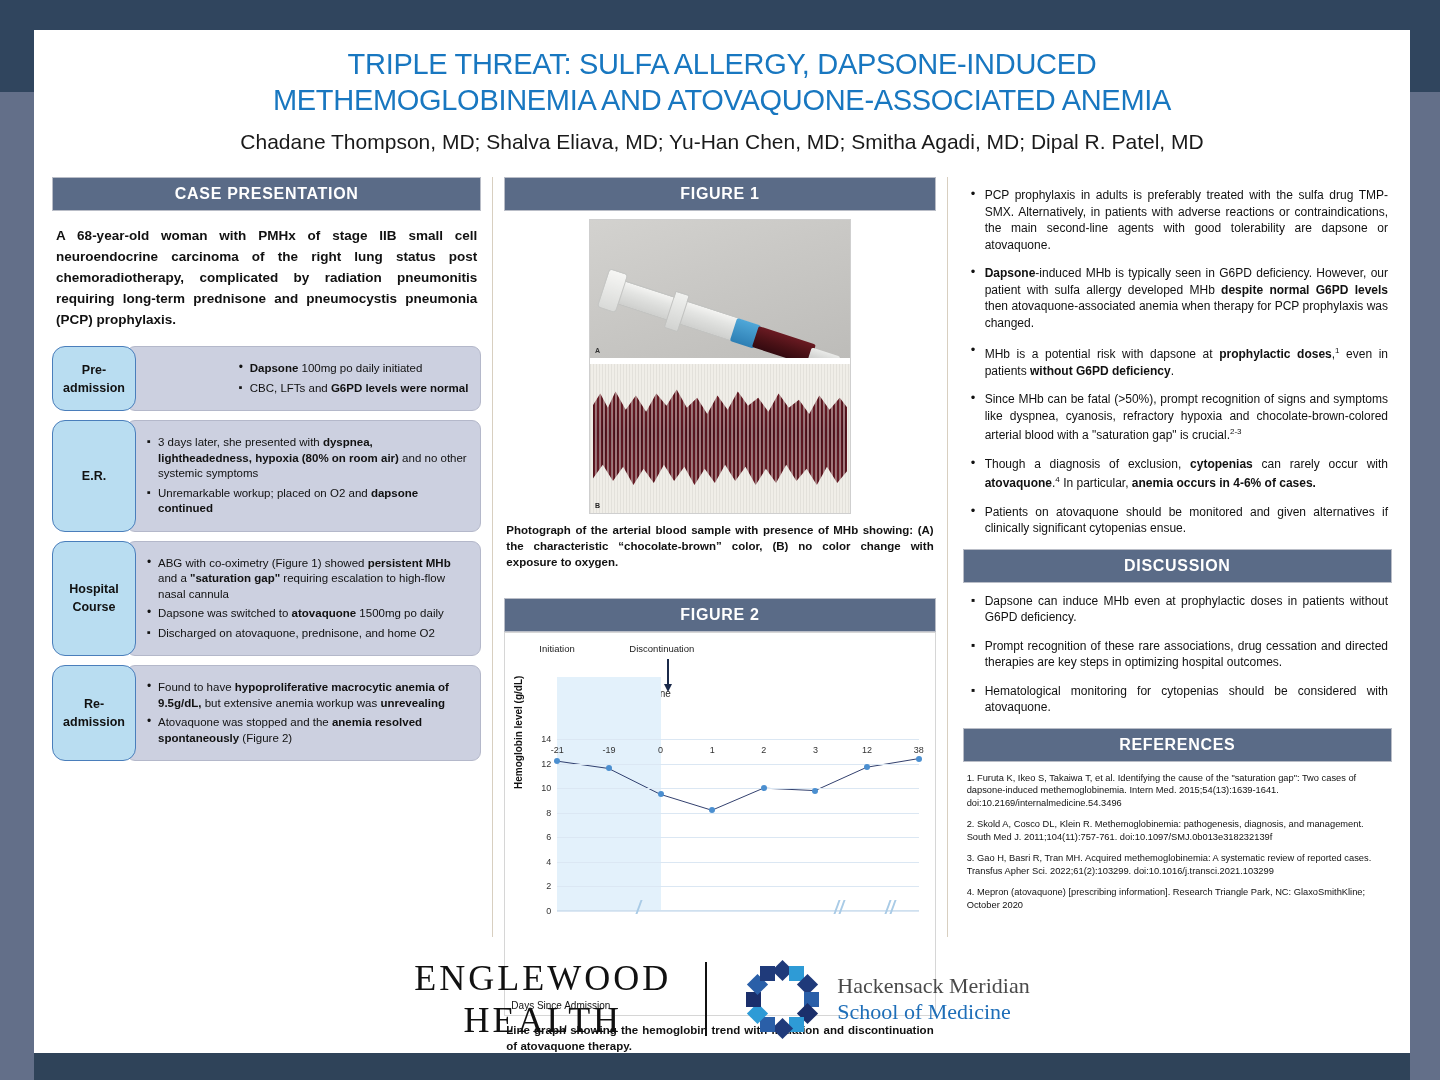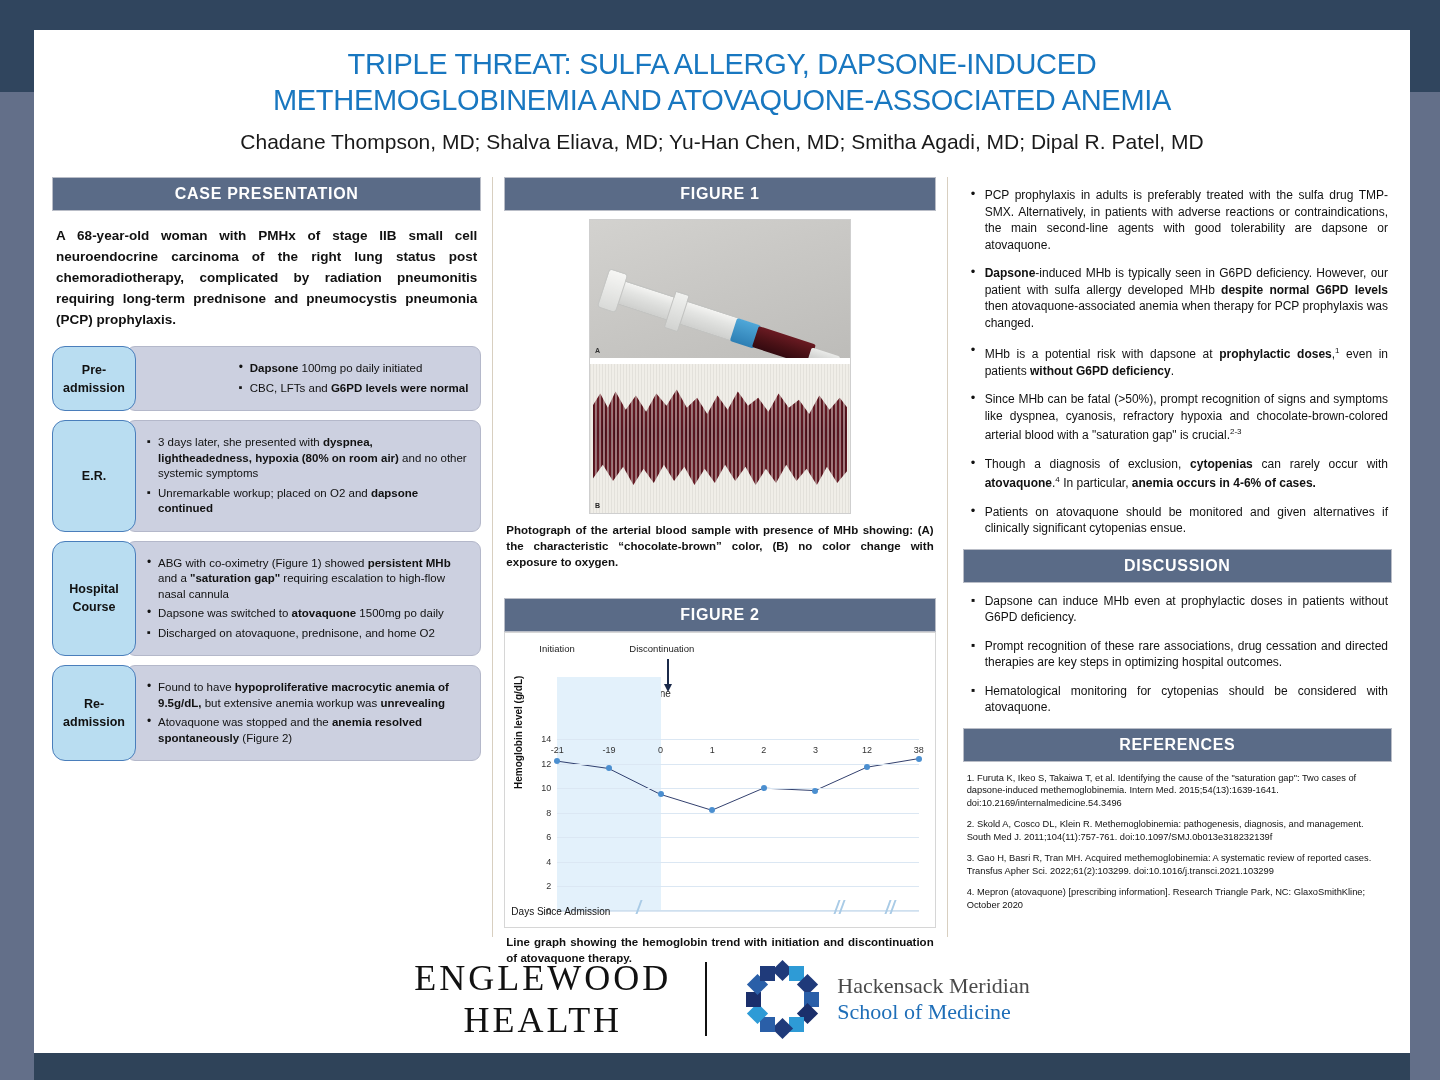--- a/index.html
+++ b/index.html
@@ -186,22 +186,22 @@
   }
   .photo-b .photo-tag { color: #222; }
   .fig-caption {
     font-size: 11.5px; font-weight: bold; line-height: 16px;
     text-align: justify; color: #111; padding: 4px 2px 0 2px;
   }
 
   
   .chart-box {
     border: 1px solid #d6d6d6; background: #fff;
-    padding: 6px 6px 6px 6px;
-    height: 296px; position: relative;
+    padding: 6px 6px 0 6px;
+    height: 384px; position: relative;
   }
   .chart-inner { position: relative; width: 100%; height: 100%; }
   .chart-annot { font-size: 9.5px; color: #222; position: absolute; }
   #annot-initiation { left: 28px; top: 4px; }
   #annot-discont { left: 118px; top: 4px; }
   #annot-arrow {
     position: absolute; left: 156px; top: 20px; width: 2px; height: 26px; background: #1b2a4a;
   }
   #annot-arrow::after {
     content: ""; position: absolute; left: -3px; bottom: -7px;

